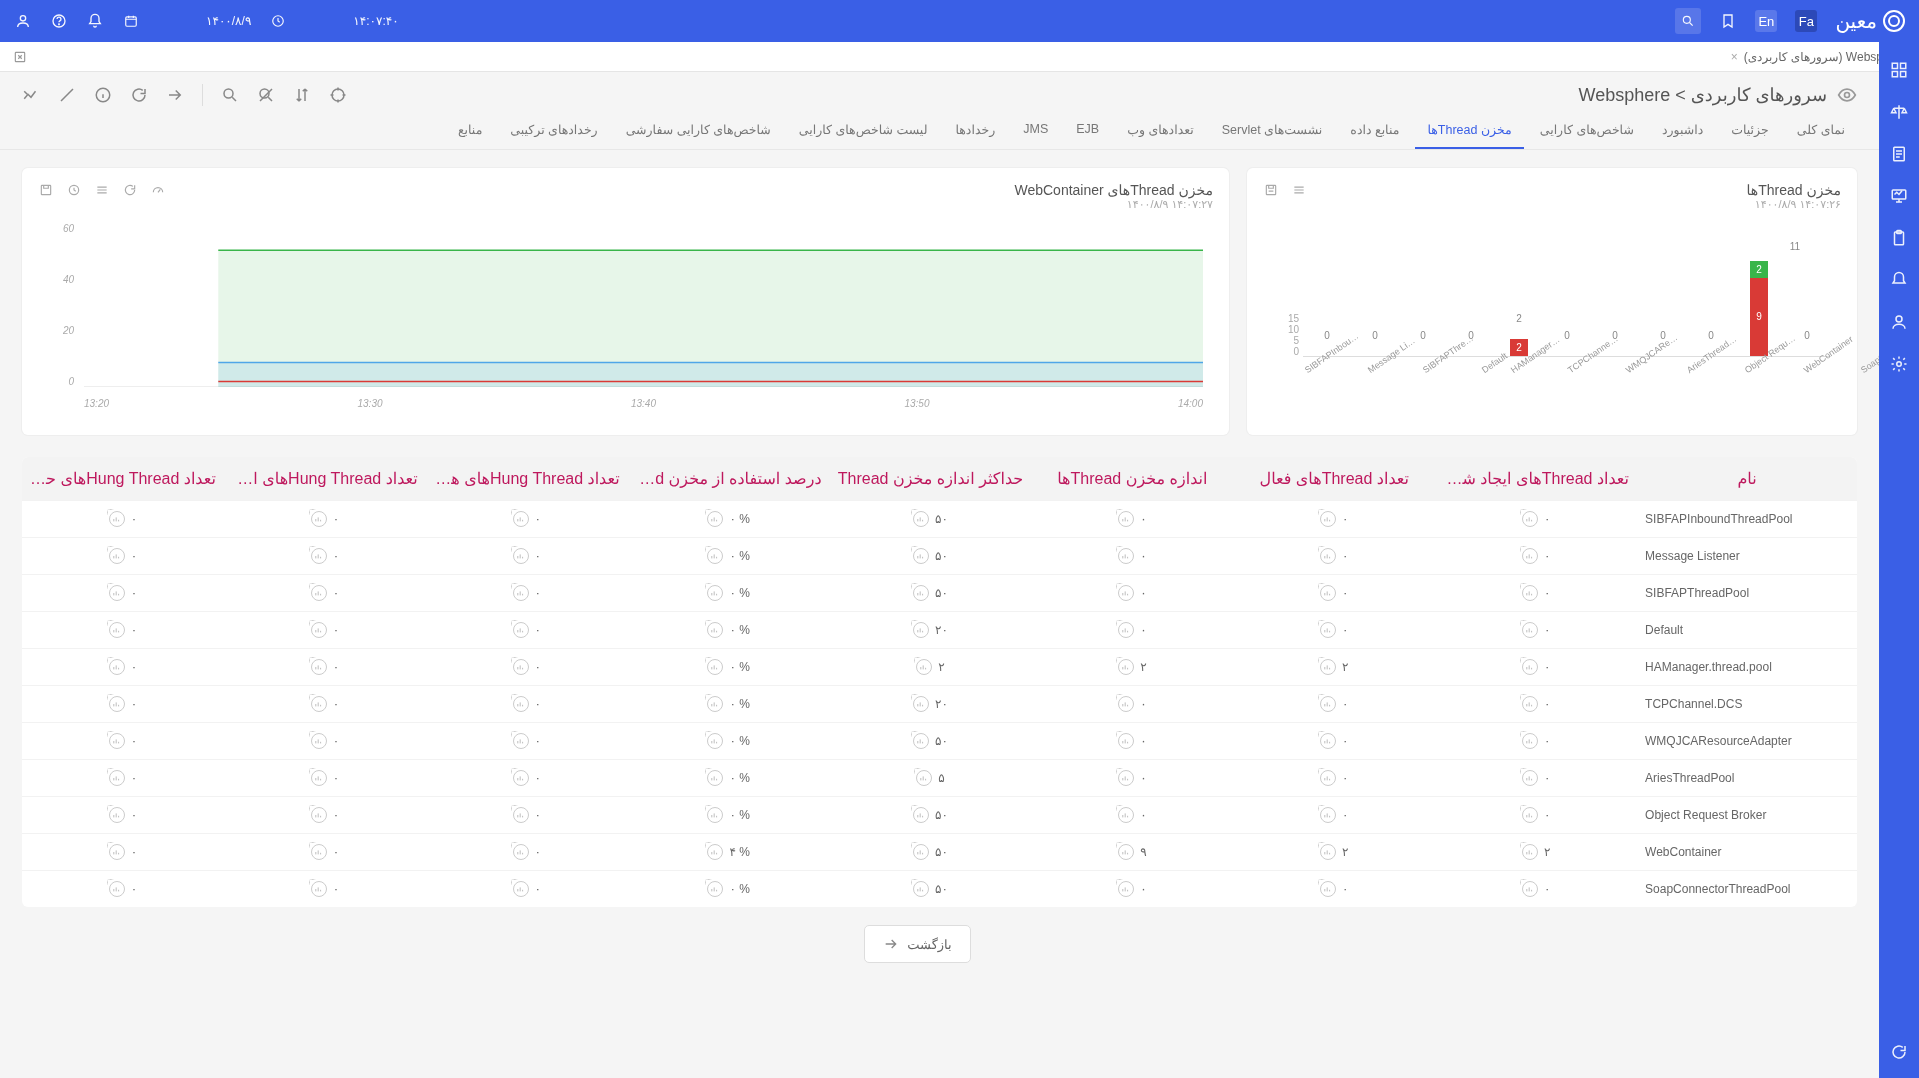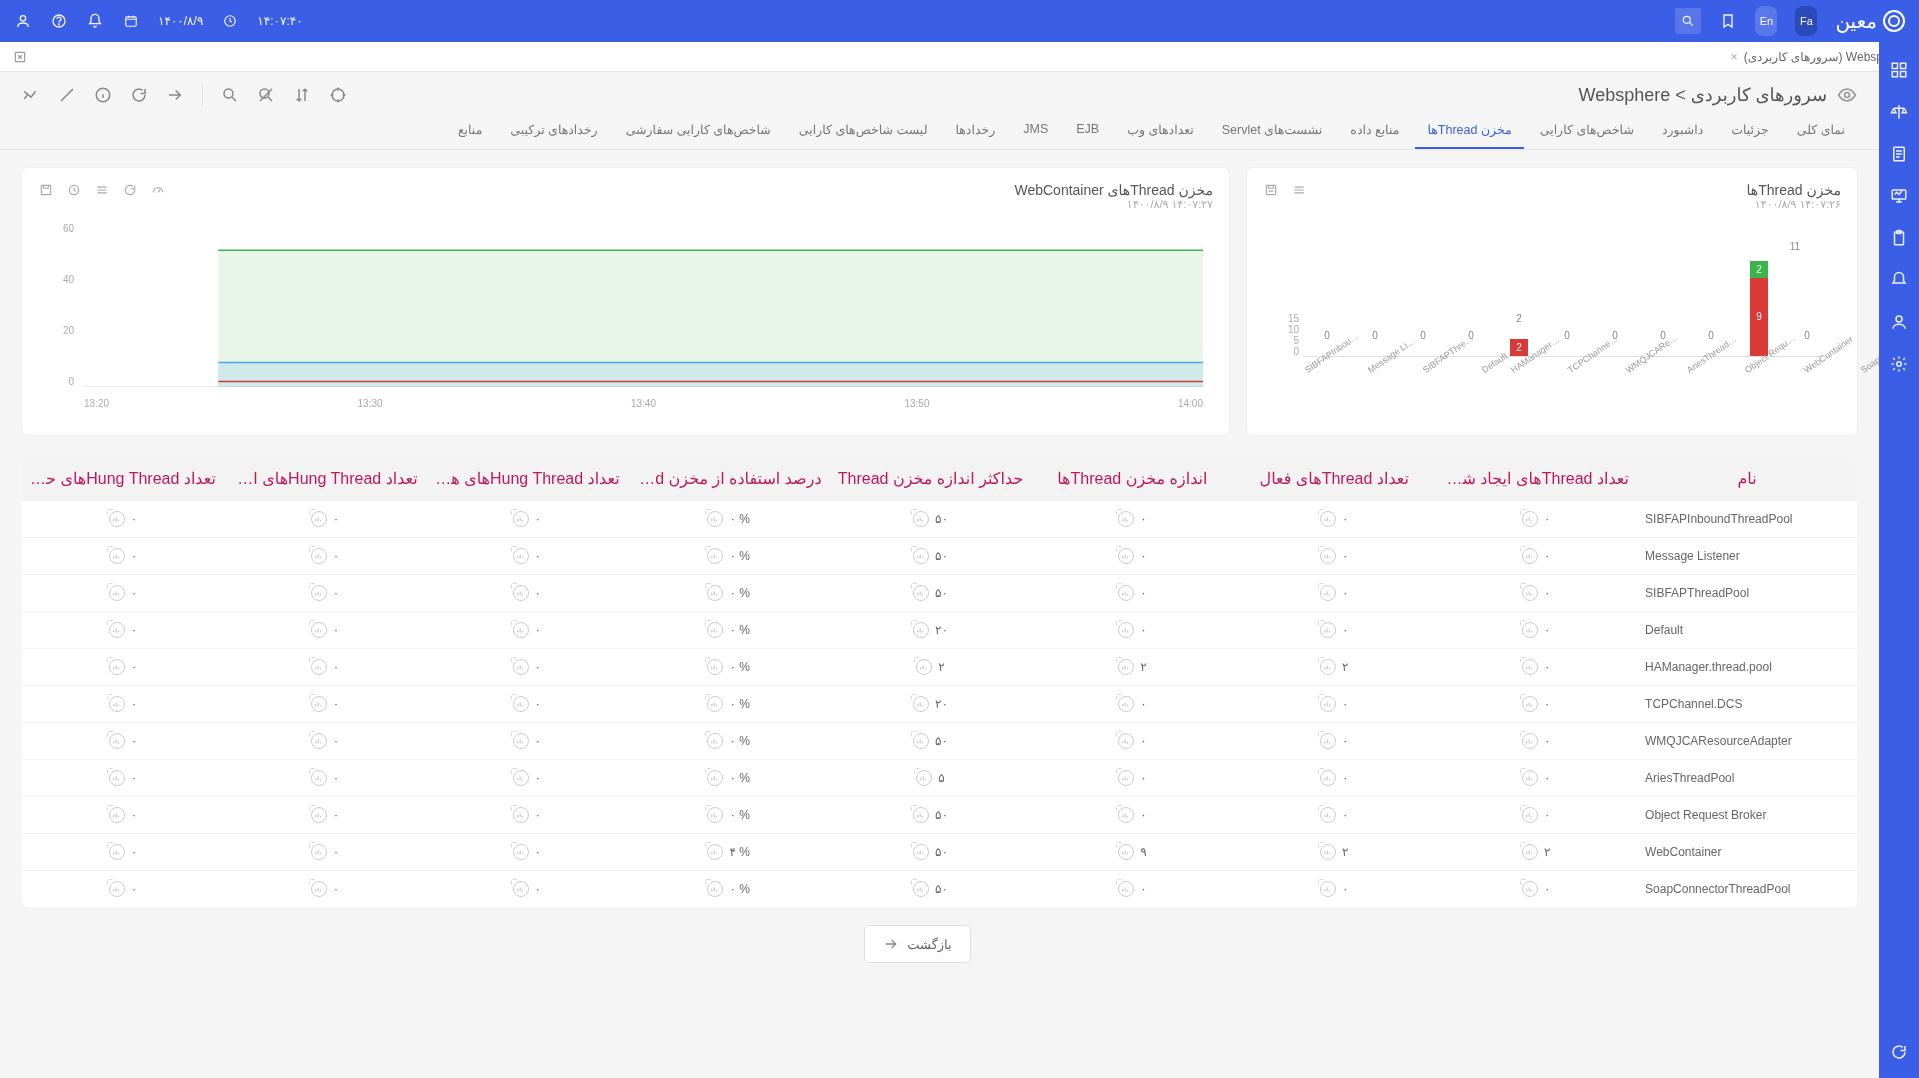--- a/index.html
+++ b/index.html
@@ -2,22 +2,22 @@
 <html dir="rtl" lang="fa"><head>
 <meta charset="utf-8">
 <style>
 * { margin:0; padding:0; box-sizing:border-box; font-family: Tahoma, Arial, sans-serif; }
 body { background:#f5f5f5; color:#444; font-size:12px; width:1919px; height:1078px; overflow:hidden; position:relative; }
 
 
 .topbar { background:#3a5fe6; height:42px; display:flex; align-items:center; justify-content:space-between; padding:0 14px; color:#fff; direction:ltr; }
 .topbar-left, .topbar-right { display:flex; align-items:center; gap:18px; }
 .topbar .ico { width:18px; height:18px; display:inline-flex; align-items:center; justify-content:center; opacity:.95; cursor:pointer; }
-.topbar .txt { font-size:12px; opacity:.95; }
-.topbar .lang { width:22px; height:30px; background:#5a78ea; border-radius:8px; display:inline-flex; align-items:center; justify-content:center; font-size:11px; cursor:pointer; }
+.topbar .txt { font-size:12px; opacity:.95;margin-left:48px; }
+.topbar .lang { width:22px; height:22px; background:#5a78ea; border-radius:3px; display:inline-flex; align-items:center; justify-content:center; font-size:13px; cursor:pointer; }
 .topbar .lang.active { background:#2c49b8; }
 .logo { font-size:20px; font-weight:normal; letter-spacing:1px; display:flex; align-items:center; gap:6px; direction:rtl;}
 .logo-icon { width:22px; height:22px; border:2px solid #fff; border-radius:50%; display:inline-flex; align-items:center; justify-content:center;}
 .logo-icon::after{content:"";width:8px;height:8px;border:2px solid #fff;border-radius:50%;}
 
 
 .secbar { background:#fff; height:30px; border-bottom:1px solid #e5e5e5; display:flex; align-items:center; justify-content:space-between; padding:0 12px; font-size:12px; color:#666; }
 .secbar .ico-btn { width:16px; height:16px; display:inline-flex; align-items:center; justify-content:center; color:#888; cursor:pointer;}
 .secbar .close { color:#aaa; cursor:pointer; margin-left:8px; direction:ltr;}
 .secbar-right{display:flex;align-items:center;gap:6px;}
@@ -55,21 +55,21 @@
 .barchart { height:180px; position:relative; padding:10px 10px 40px 40px; direction:ltr; }
 .bar-y { position:absolute; left:6px; top:10px; bottom:40px; width:30px; display:flex; flex-direction:column; justify-content:flex-end; align-items:flex-end; font-size:10px; color:#aaa; }
 .bar-plot { position:absolute; left:40px; right:10px; top:10px; bottom:40px; border-bottom:1px solid #ddd;}
 .bar-cats { position:absolute; left:40px; right:10px; bottom:0; height:38px; display:flex;}
 .bar-cat { flex:1; font-size:9px; color:#999; transform:rotate(-35deg); transform-origin:top left; white-space:nowrap; position:relative; top:8px;}
 .bar-col { position:absolute; bottom:0; width:18px; display:flex; flex-direction:column-reverse; align-items:center;}
 .bar-lbl-top{ position:absolute; font-size:10px; color:#888; transform:translate(-50%,-100%);}
 .bar-lbl-in { font-size:10px; color:#fff; text-align:center; }
 
 
-.linechart { height:200px; position:relative; padding:6px 10px 30px 40px; direction:ltr;}
+.linechart { height:200px; position:relative; padding:6px 10px 30px 40px; direction:ltr;font-style:italic;}
 .line-y { position:absolute; left:6px; top:6px; bottom:30px; width:30px; display:flex; flex-direction:column; justify-content:space-between; align-items:flex-end; font-size:10px; color:#aaa;}
 .line-plot{ position:absolute; left:46px; right:10px; top:6px; bottom:30px;}
 .line-x{ position:absolute; left:46px; right:10px; bottom:8px; display:flex; justify-content:space-between; font-size:10px; color:#aaa;}
 
 
 .table-wrap{ margin:4px 22px 18px 22px; background:#fff; border-radius:6px; overflow:hidden;}
 .tbl{ width:100%; border-collapse:collapse; direction:rtl;}
 .tbl th{ background:#f3f3f3; font-weight:normal; font-size:16px; color:#be185d; padding:12px 8px; text-align:center; white-space:nowrap; overflow:hidden; text-overflow:ellipsis; max-width:150px;}
 .tbl td{ border-top:1px solid #f2f2f2; padding:10px 8px; font-size:12px; color:#666; text-align:center; direction:ltr;}
 .tbl td.name{ direction:ltr; text-align:left; }

